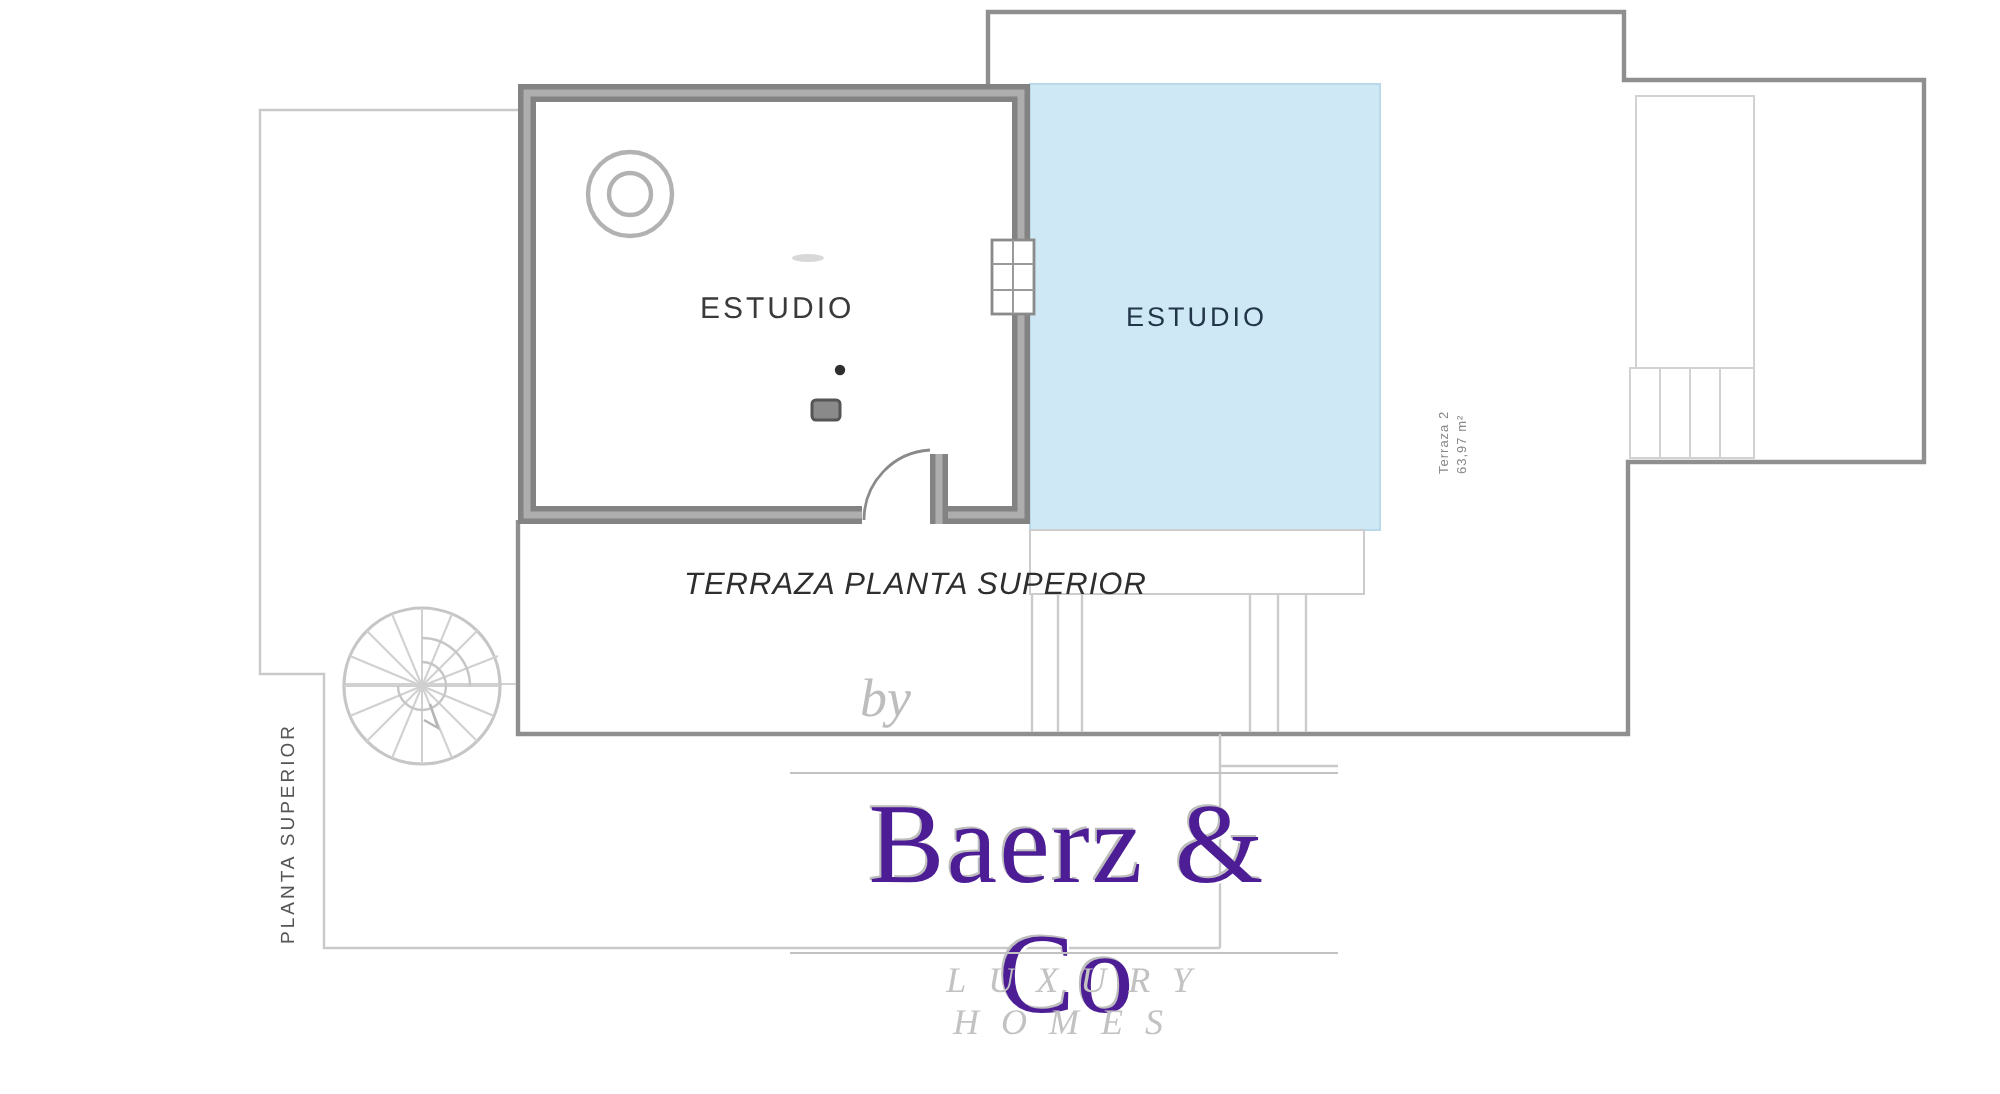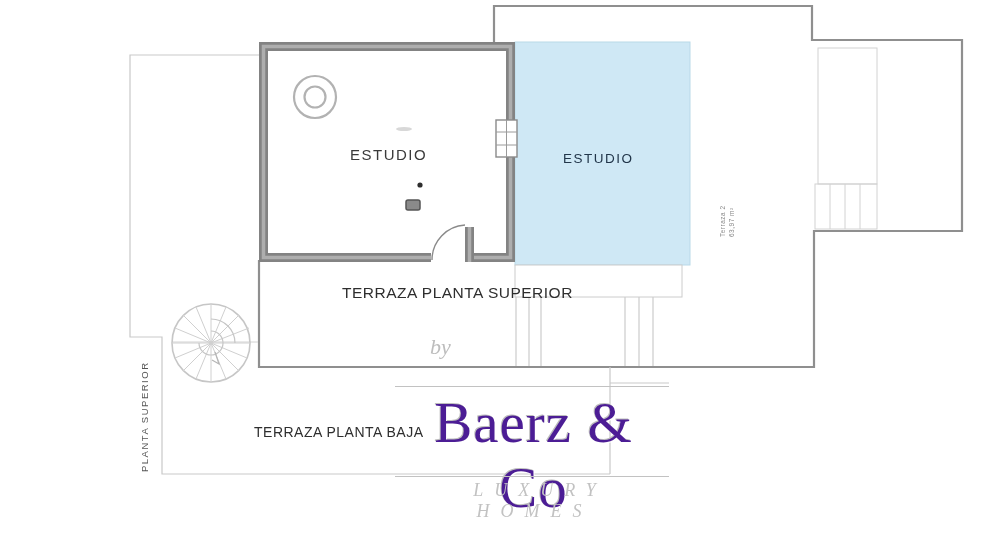--- a/index.html
+++ b/index.html
@@ -11,21 +11,21 @@
   .lbl-piscina{font-size:13.5px;letter-spacing:1.5px;color:#22364a;}
   .lbl-terraza-sup{font-size:15.5px;letter-spacing:0.5px;color:#2e2e2e;}
   .lbl-terraza-baja{font-size:14px;letter-spacing:0.5px;color:#2e2e2e;}
   .lbl-planta-sup{font-size:9.5px;letter-spacing:1.5px;color:#555;
       transform:rotate(-90deg);transform-origin:left top;}
   .lbl-terraza2{font-size:6.5px;line-height:9px;color:#888;letter-spacing:0.5px;
       transform:rotate(-90deg);transform-origin:left top;}
   .lbl-terraza2 span{display:block;}
   
   .wm{position:absolute;color:#c6c6c6;font-family:"Liberation Serif", serif;}
-  .wm-by{left:398px;top:334px;font-size:22px;font-style:italic;color:#bdbdbd;}
+  .wm-by{left:398px;top:334px;font-size:27px;font-style:italic;color:#bdbdbd;}
   .wm-rule{position:absolute;height:0;border-top:1px solid #c2c2c2;width:274px;left:363px;}
   .wm-brand{left:363px;top:390px;width:277px;font-size:57px;text-align:center;
       color:#4c1d95;letter-spacing:1px;
       text-shadow:1px 1px 0 #ffffff, -1px -1px 0 #bdbdbd;}
   .wm-tagline{left:365px;top:480px;width:275px;font-size:18px;text-align:center;
       letter-spacing:11px;text-indent:11px;color:#c2c2c2;font-style:italic;}
 </style>
 </head>
 <body>
 
@@ -109,23 +109,22 @@
       <path d="M 179,331 a 12,12 0 1 1 -12,12" stroke-width="1.2"></path>
       <path d="M 179,319 a 24,24 0 0 1 24,24" stroke-width="1.2"></path>
       <path d="M 183,352 l 4,12 l -7,-4" fill="none" stroke="#b5b5b5" stroke-width="1.2"></path>
     </g>
   </svg>
 
   <div class="label lbl-room" style="left:318px;top:146px;">ESTUDIO</div>
 
   <div class="label lbl-piscina" style="left:531px;top:151px;">ESTUDIO</div>
 
-  <div class="label lbl-terraza-sup" style="left:310px;top:284px;">TERRAZA PLANTA SUPERIOR</div>
+  <div class="label lbl-terraza-sup" style="left:310px;top:284px;font-style:italic;">TERRAZA PLANTA SUPERIOR</div>
 
-  <div class="label lbl-terraza-baja" style="left:222px;top:424px;">TERRAZA PLANTA BAJA</div>
 
   <div class="label lbl-planta-sup" style="left:107px;top:472px;">PLANTA SUPERIOR</div>
 
   <div class="label lbl-terraza2" style="left:686px;top:237px;">
     <span>Terraza 2</span>
     <span>63,97 m²</span>
   </div>
 
   <div class="wm wm-by">by</div>
   <div class="wm-rule" style="top:386px;"></div>

